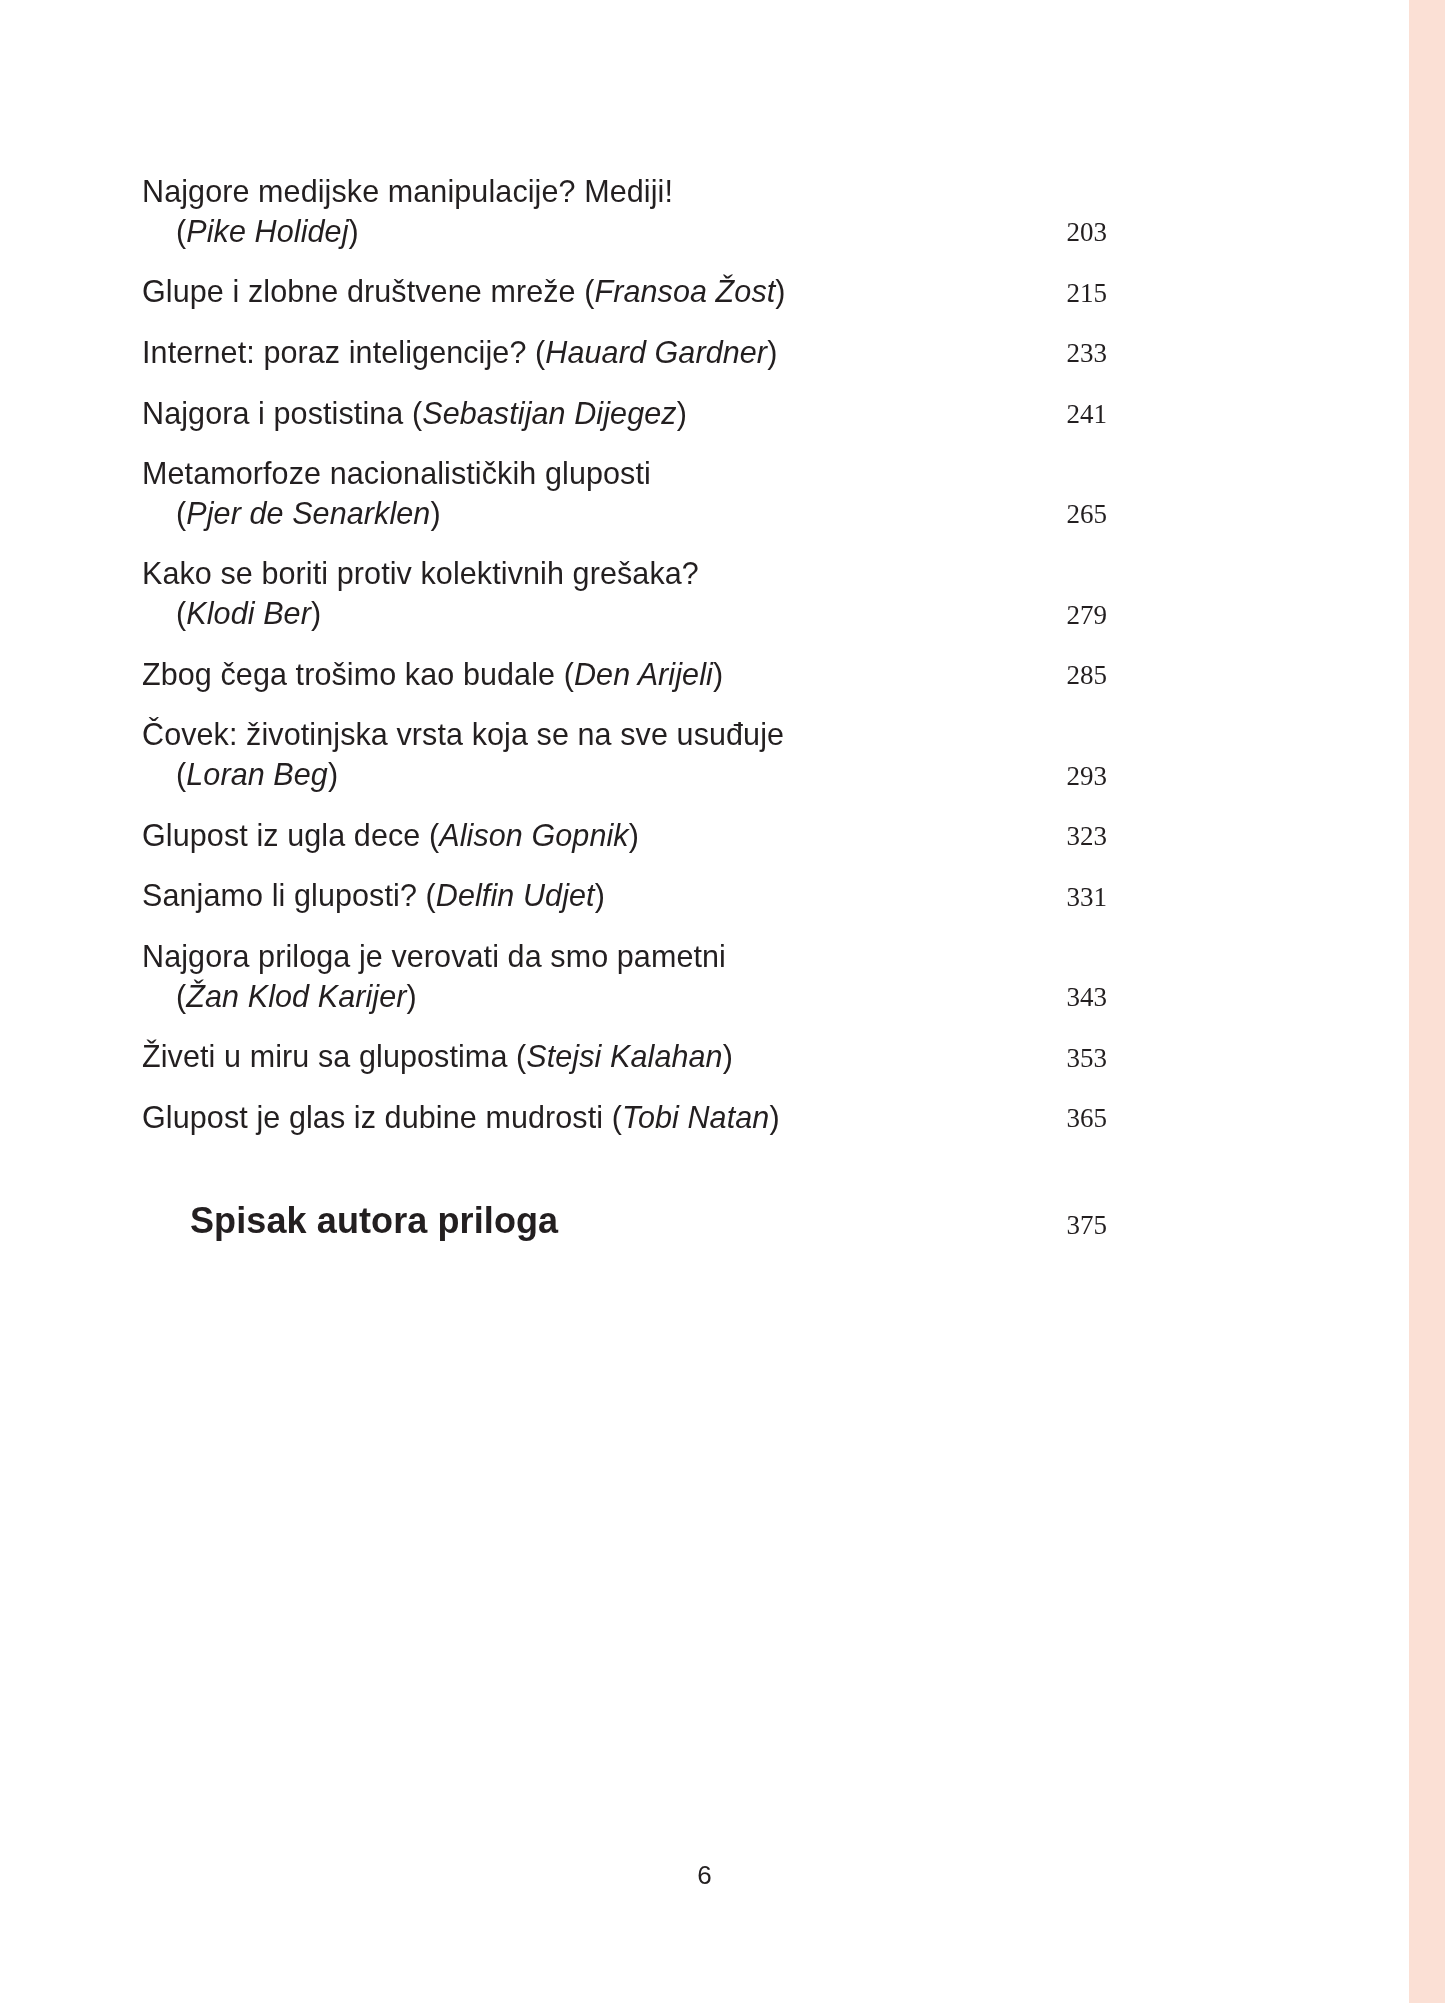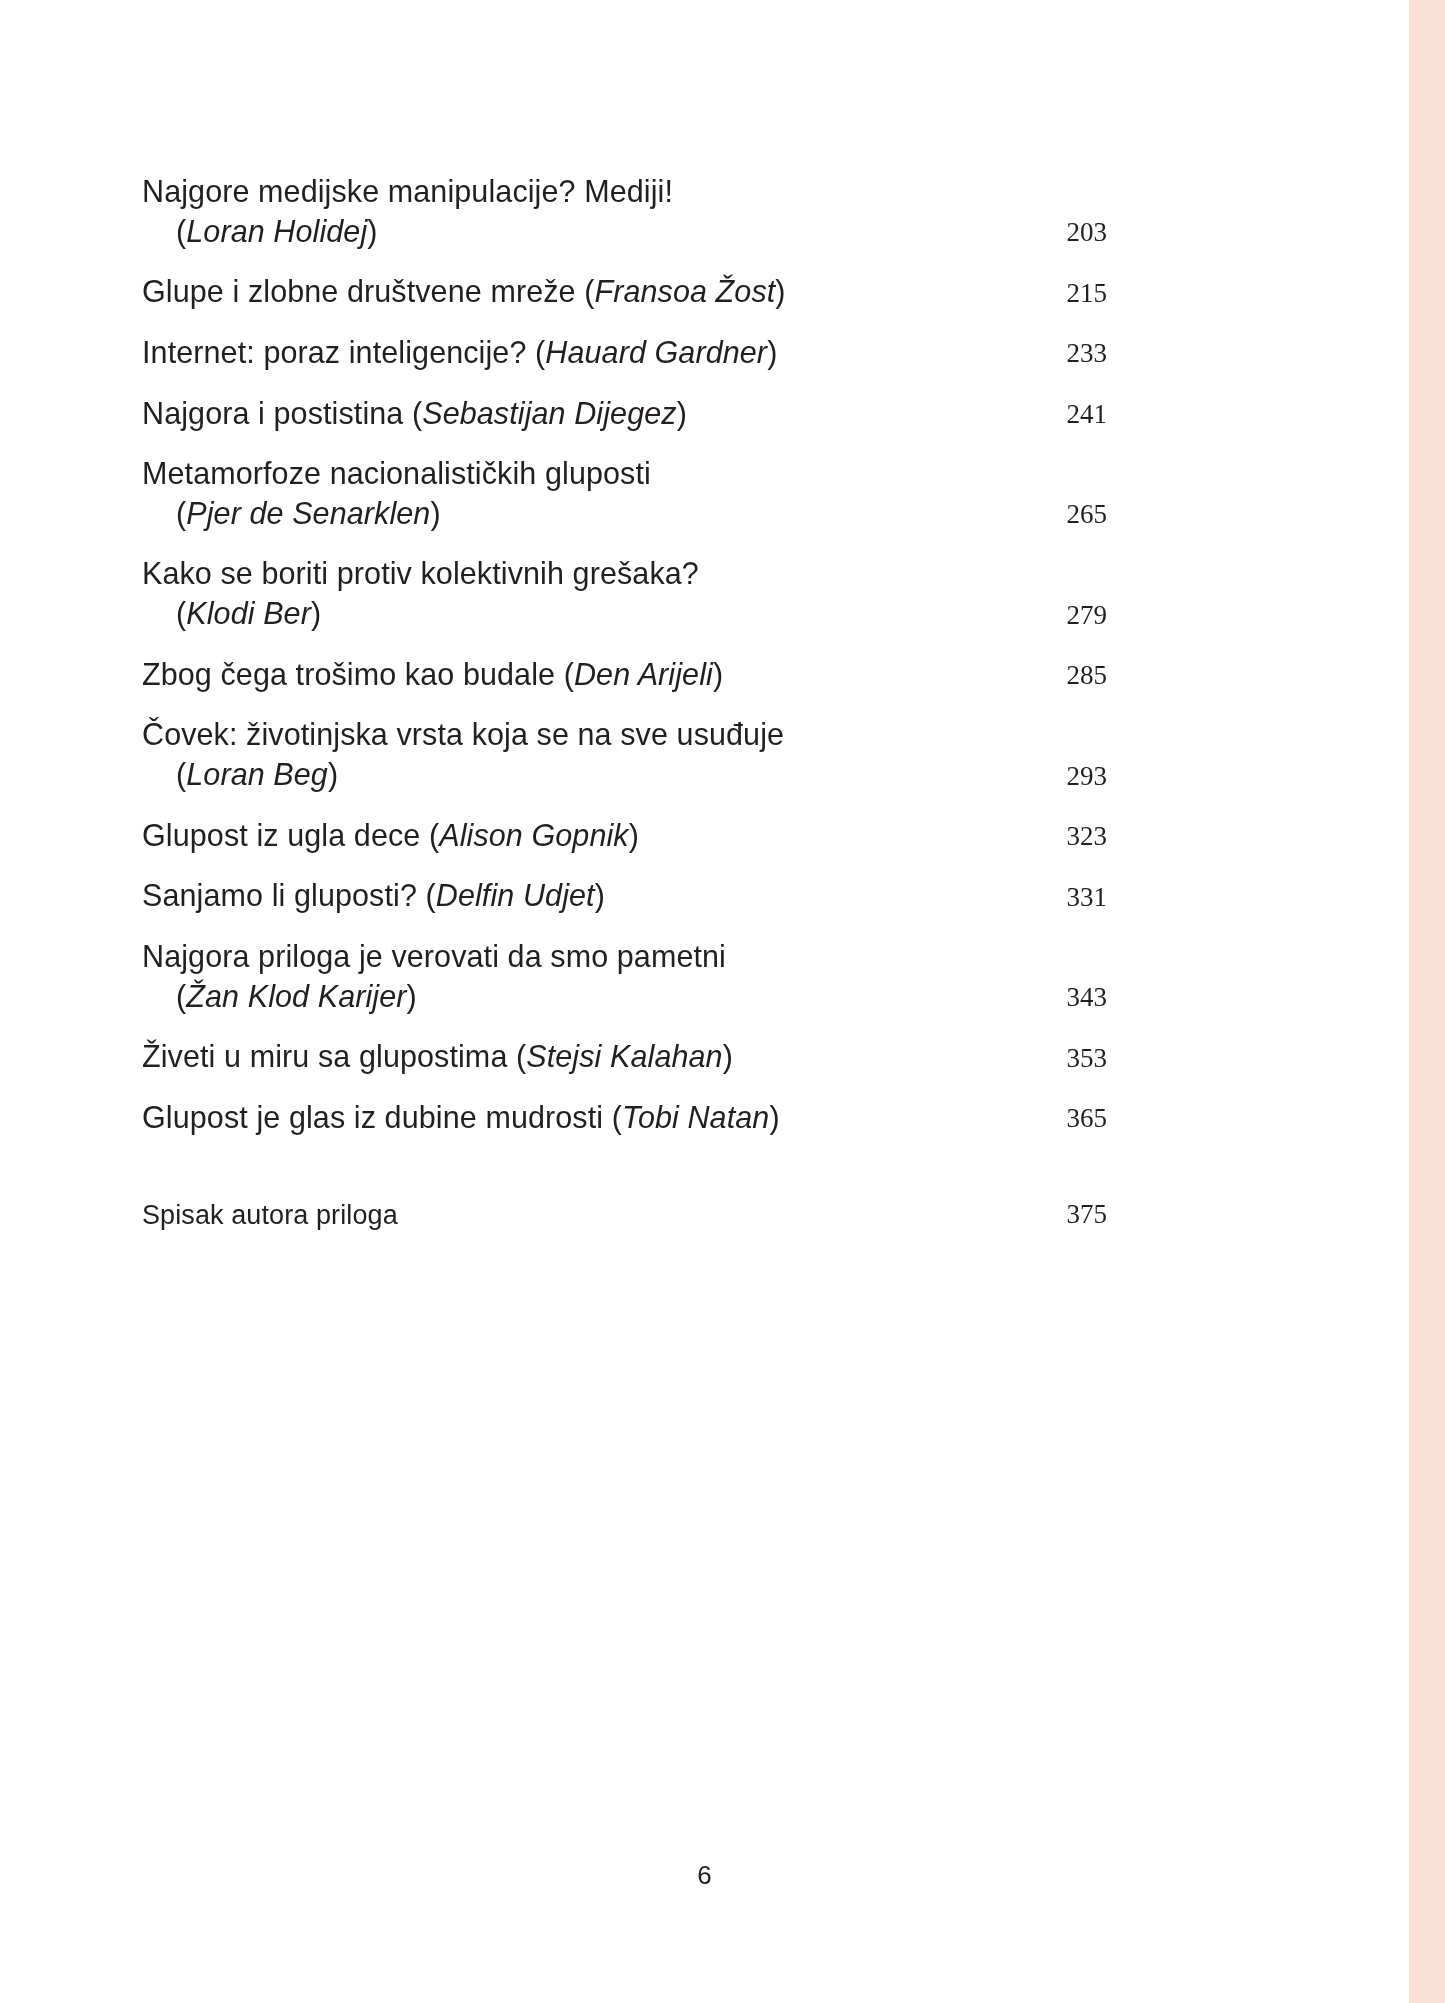--- a/index.html
+++ b/index.html
@@ -79,22 +79,23 @@
 
   
   .toc-row.two-line .toc-page {
     bottom: 1px;
   }
 
   .toc-row.section {
     margin-top: 60px;
   }
   .toc-row.section .toc-title {
-    font-weight: 400;
-    font-size: 27px;
+    font-weight: 700;
+    font-size: 36px;
+    margin-left: 48px;
   }
   .toc-row.section .toc-page {
     font-weight: 400;
     text-align: right;
   }
 
   .folio {
     position: absolute;
     left: 0;
     top: 1860px;
@@ -104,21 +105,21 @@
     color: #231f20;
   }
 </style>
 </head>
 <body>
 
 <div class="page">
 
   <div class="toc" id="toc-list">
       <div class="toc-row two-line">
-        <div class="toc-title"><span>Najgore medijske manipulacije? Mediji!</span><span class="toc-subline"><span>(</span><span class="author">Loran Holidej</span><span>)</span></span></div>
+        <div class="toc-title"><span>Najgore medijske manipulacije? Mediji!</span><span class="toc-subline"><span>(</span><span class="author">Pike Holidej</span><span>)</span></span></div>
         <div class="toc-page">203</div>
       </div>
       <div class="toc-row">
         <div class="toc-title"><span>Glupe i zlobne društvene mreže (</span><span class="author">Fransoa Žost</span><span>)</span></div>
         <div class="toc-page">215</div>
       </div>
       <div class="toc-row">
         <div class="toc-title"><span>Internet: poraz inteligencije? (</span><span class="author">Hauard Gardner</span><span>)</span></div>
         <div class="toc-page">233</div>
       </div>

